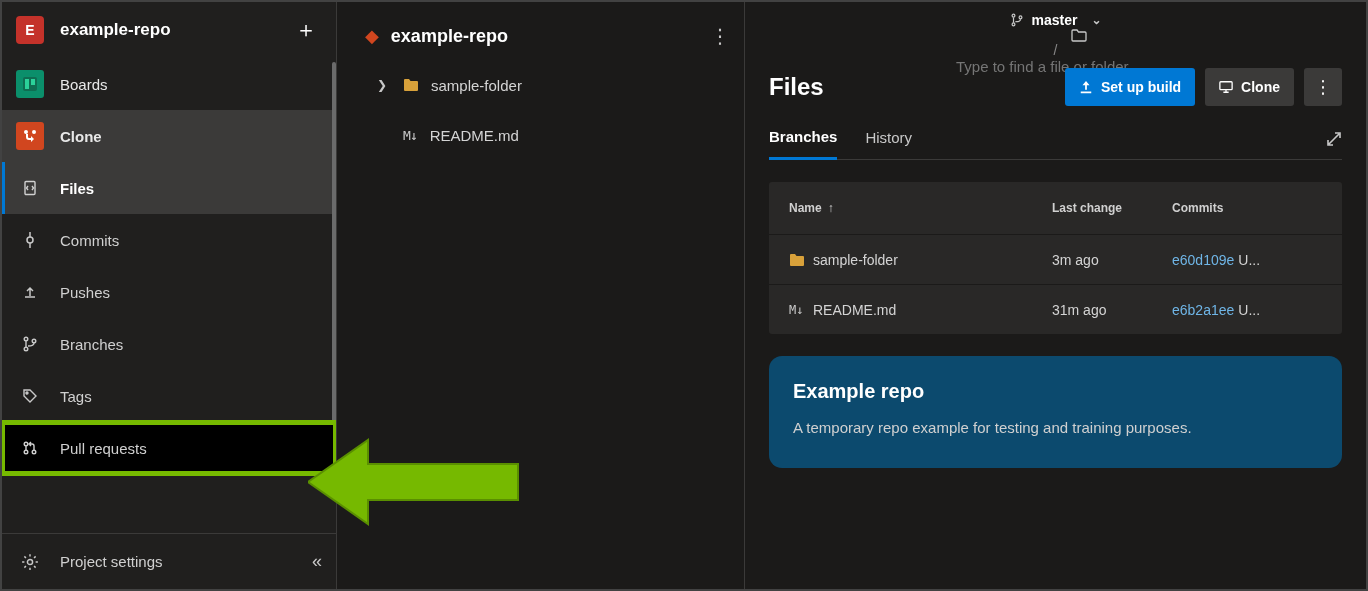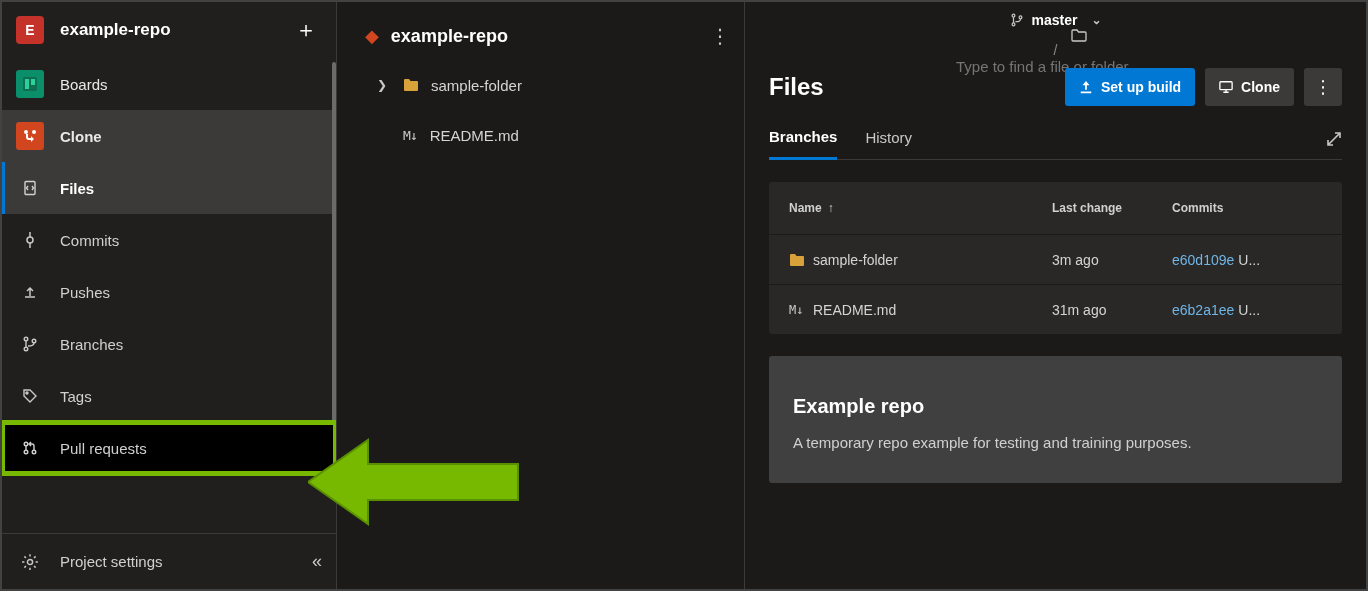--- a/index.html
+++ b/index.html
@@ -73,21 +73,21 @@
   .thead { display:flex; align-items:center; height:52px; padding:0 20px; color:#d0d0d0; font-size:12px; font-weight:600; }
   .col-name { flex:1; display:flex; align-items:center; gap:6px; }
   .col-lc { width:120px; }
   .col-commit { width:150px; }
   .trow { display:flex; align-items:center; height:50px; padding:0 20px; color:#d4d4d4; font-size:14px; border-top:1px solid #1b1a19; cursor:pointer; }
   .trow:last-child { border-radius:0 0 3px 3px; }
   .trow .fico { width:24px; color:#d8a13a; }
   .trow .mico { width:24px; font-family:monospace; font-size:12px; color:#c8c8c8; }
   .commit-hash { color:#6fb5e6; margin-right:4px; }
 
-  .readme-card { background:#404040; border-radius:3px; margin-top:22px; padding:39px 24px 28px 24px; }
+  .readme-card { background:#0c4a6e; border-radius:13px; margin-top:22px; padding:24px 24px 28px 24px; }
   .readme-title { color:#fff; font-size:20px; font-weight:600; margin-bottom:14px; }
   .readme-body { color:#d0d0d0; font-size:15px; line-height:1.5; }
 
   
   .arrow-annot { position:absolute; left:308px; top:432px; width:220px; height:100px; pointer-events:none; z-index:10; }
 
   svg { display:block; }
 </style>
 </head>
 <body>

